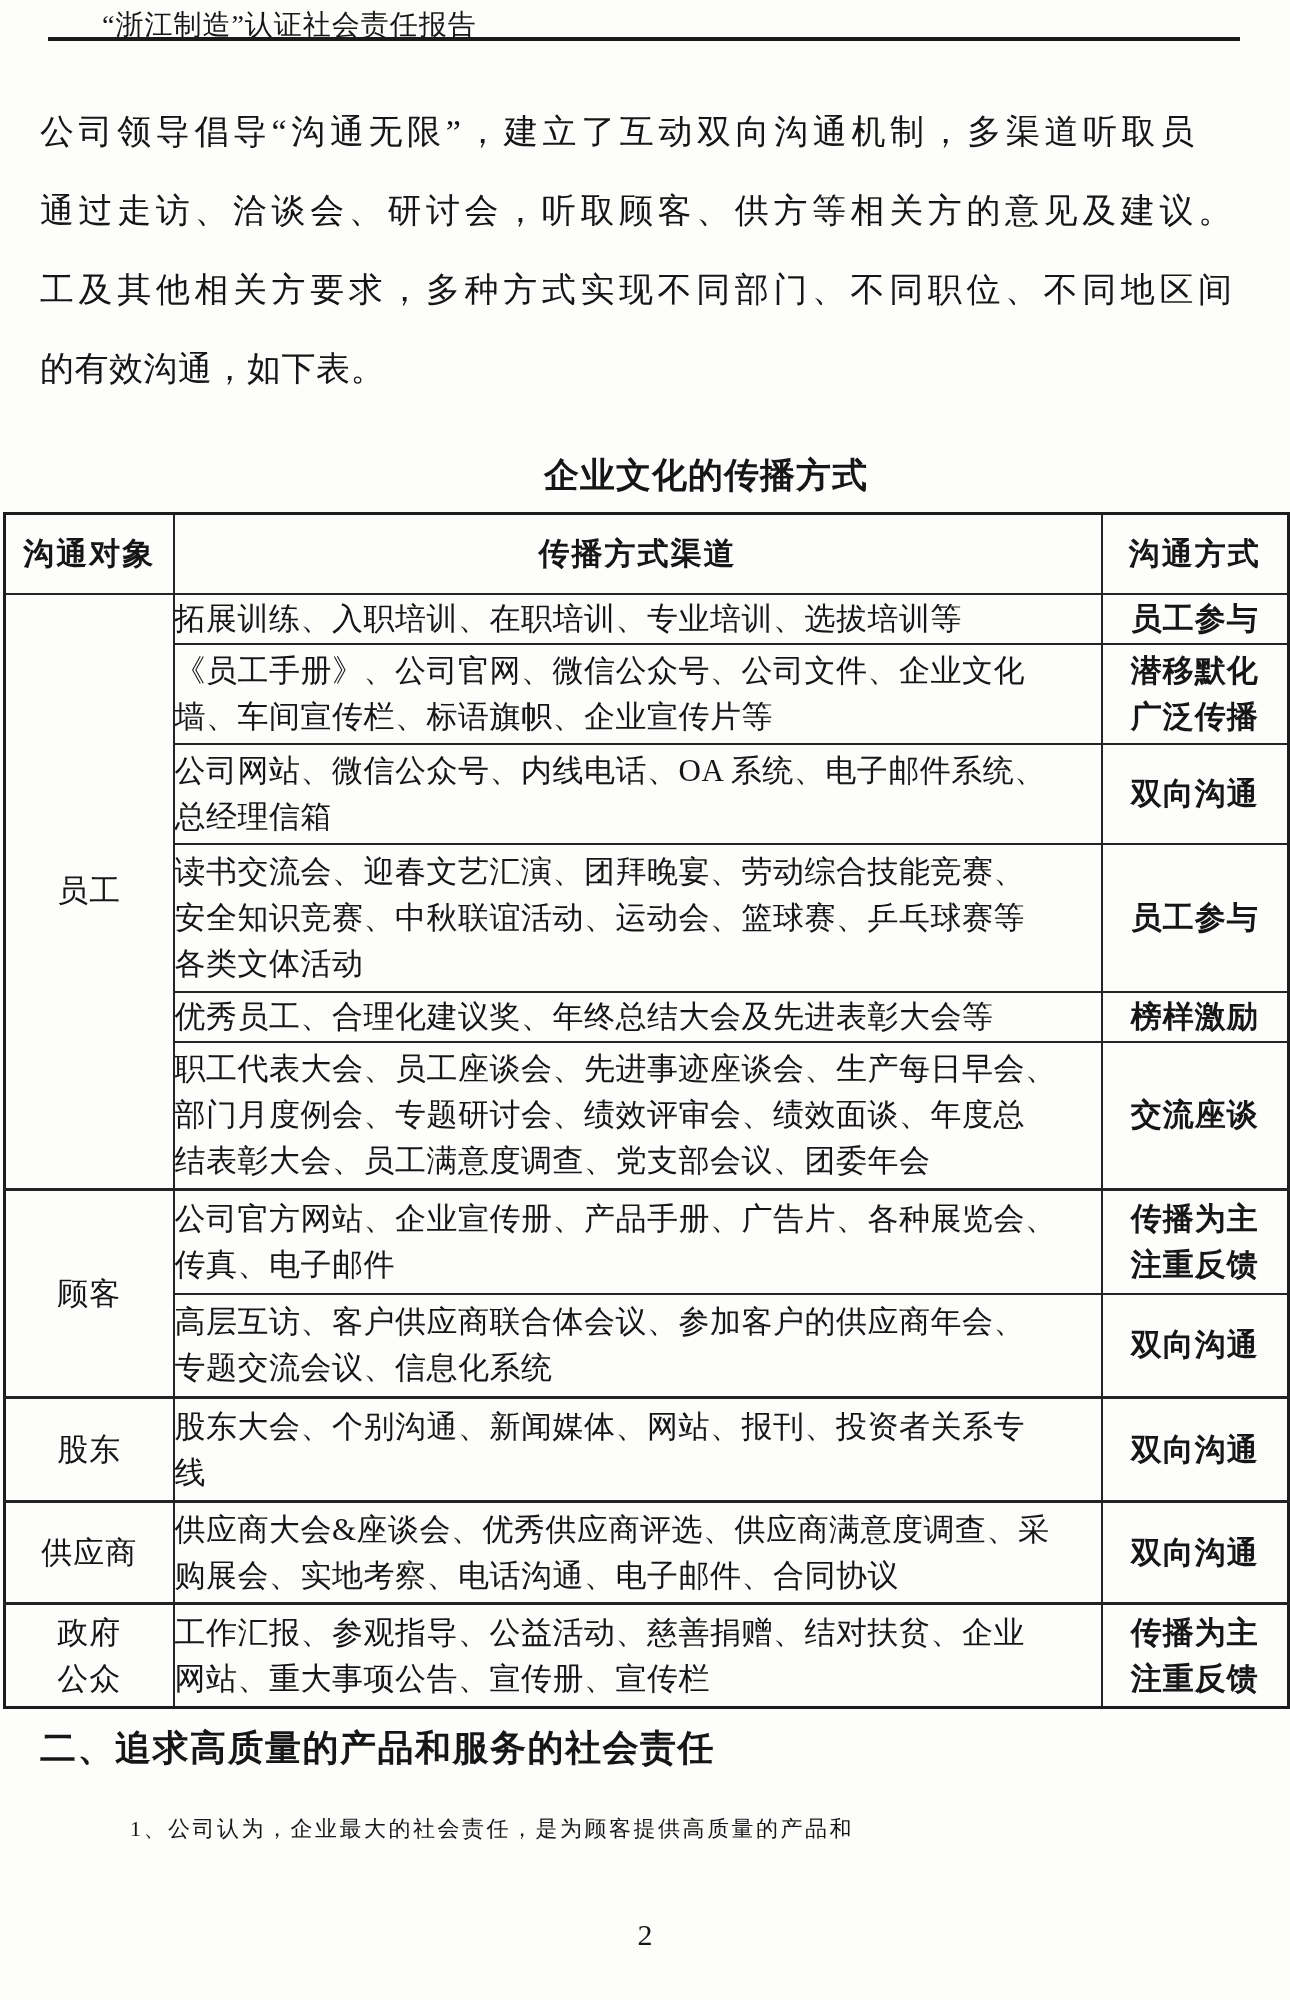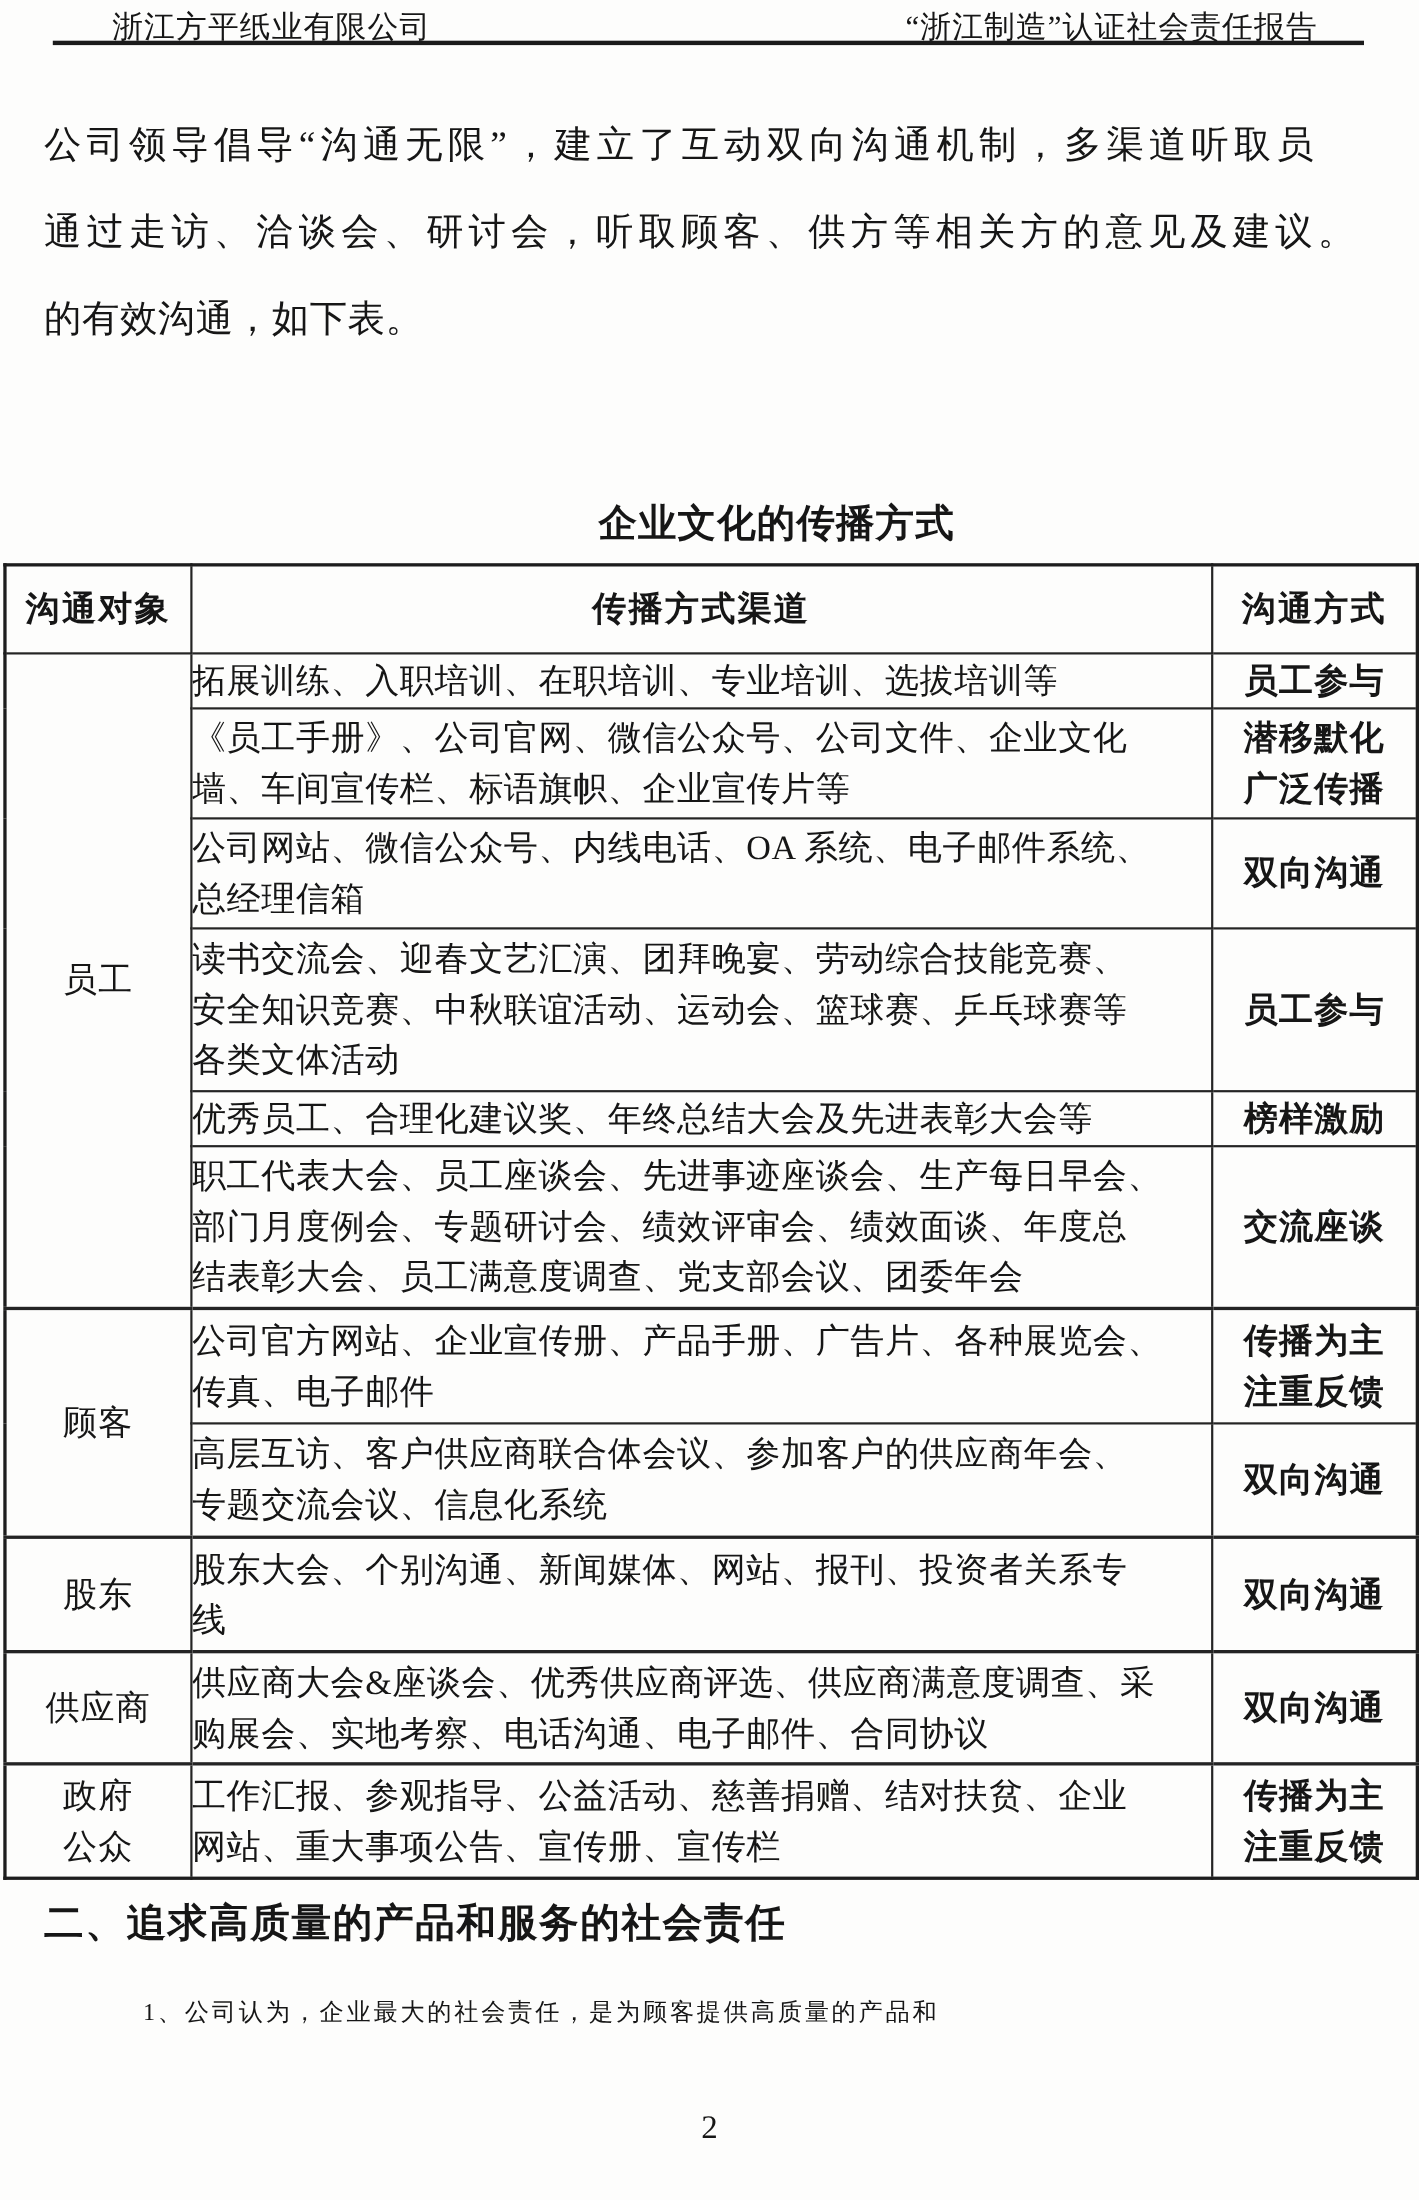--- a/index.html
+++ b/index.html
@@ -60,28 +60,28 @@
   }
   .pageno{
     position:absolute;top:1918px;left:0;width:100%;
     text-align:center;font-size:30px;
   }
 </style>
 </head>
 <body>
 
 <div class="pagehead">
-  <span>浙江方平纸业有限公司</span>
   <span>“浙江制造”认证社会责任报告</span>
 </div>
 <div class="rule"></div>
 
 <div class="intro">
   <div class="iline">公司领导倡导“沟通无限”，建立了互动双向沟通机制，多渠道听取员</div>
   <div class="iline">通过走访、洽谈会、研讨会，听取顾客、供方等相关方的意见及建议。</div>
+  <div class="iline">工及其他相关方要求，多种方式实现不同部门、不同职位、不同地区间</div>
   <div class="iline noj">的有效沟通，如下表。</div>
 </div>
 
 <div class="tbl-title">企业文化的传播方式</div>
 
 <table class="comm">
   <colgroup>
     <col style="width:169px">
     <col style="width:928px">
     <col style="width:187px">

